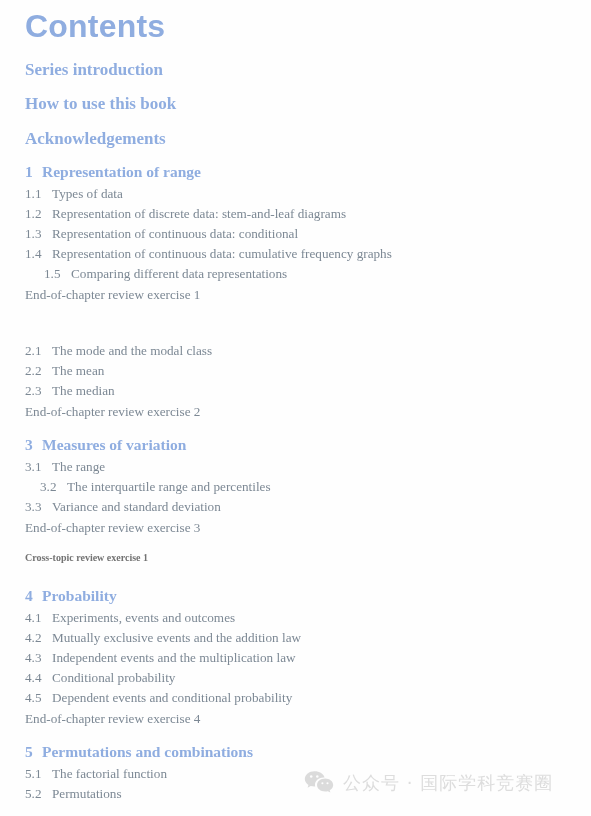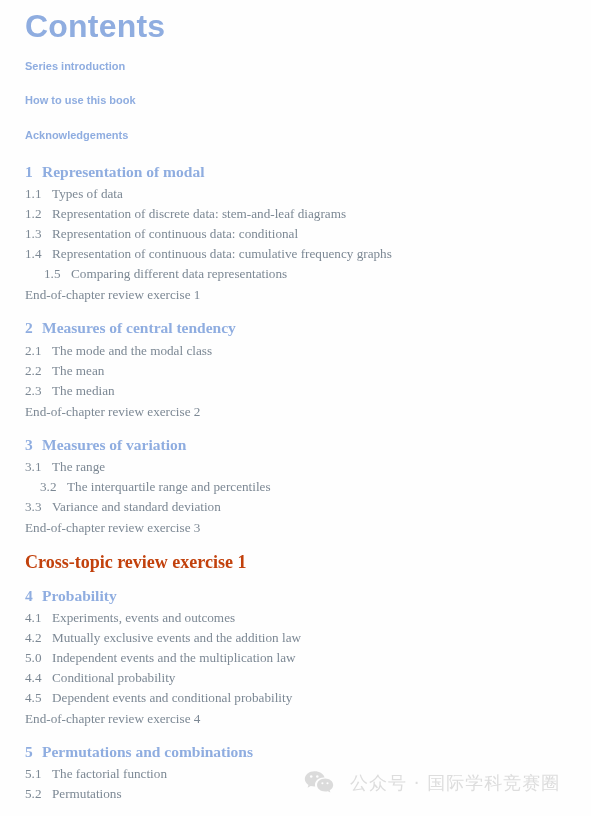--- a/index.html
+++ b/index.html
@@ -33,23 +33,23 @@
     font-size: 32px;
     letter-spacing: 0.2px;
     color: #8fade0;
     line-height: 40px;
   }
 
   
   .frontmatter {
     position: absolute;
     left: 25px;
-    font-family: Liberation Sans, sans-serif;
-    font-weight: bold;
-    font-size: 11px;
+    font-family: Liberation Serif, serif;
+    font-weight: bold;
+    font-size: 17px;
     color: #8fade0;
     white-space: nowrap;
   }
 
   
   .chapter-head {
     position: absolute;
     left: 25px;
     font-family: "Liberation Serif", serif;
     font-weight: bold;
@@ -61,22 +61,22 @@
     display: inline-block;
     min-width: 17px;
   }
 
   
   .cross-topic {
     position: absolute;
     left: 25px;
     font-family: "Liberation Serif", serif;
     font-weight: bold;
-    font-size: 18px;
-    color: #c2410c;
+    font-size: 10px;
+    color: #737373;
     white-space: nowrap;
   }
 
   
   .section-row {
     position: absolute;
     left: 25px;
     font-family: "Liberation Serif", serif;
     font-size: 13.2px;
     color: #7c8894;
@@ -100,21 +100,21 @@
     white-space: nowrap;
   }
 
   
   .watermark {
     position: absolute;
     left: 304px;
     top: 770px;
     display: flex;
     align-items: center;
-    gap: 16px;
+    gap: 9px;
     opacity: 0.62;
     pointer-events: none;
   }
   .wm-icon {
     width: 30px;
     height: 26px;
     position: relative;
     flex: 0 0 auto;
   }
   .wm-text {
@@ -130,42 +130,39 @@
 
 <div class="page">
 
   <div class="contents-title">Contents</div>
 
   <div class="frontmatter" style="top:60px;">Series introduction</div>
   <div class="frontmatter" style="top:94px;">How to use this book</div>
   <div class="frontmatter" style="top:129px;">Acknowledgements</div>
 
   <div class="chapter-head" style="top:163px;">
-    <span class="cnum">1</span><span>Representation of modal</span>
+    <span class="cnum">1</span><span>Representation of range</span>
   </div>
   <div class="section-row" style="top:186px;">
     <span class="snum">1.1</span><span class="stitle">Types of data</span>
   </div>
   <div class="section-row" style="top:206px;">
     <span class="snum">1.2</span><span class="stitle">Representation of discrete data: stem-and-leaf diagrams</span>
   </div>
   <div class="section-row" style="top:226px;">
     <span class="snum">1.3</span><span class="stitle">Representation of continuous data: conditional</span>
   </div>
   <div class="section-row" style="top:246px;">
     <span class="snum">1.4</span><span class="stitle">Representation of continuous data: cumulative frequency graphs</span>
   </div>
   <div class="section-row" style="top:266px;margin-left:19px;">
     <span class="snum">1.5</span><span class="stitle">Comparing different data representations</span>
   </div>
   <div class="endchapter" style="top:287px;">End-of-chapter review exercise 1</div>
 
-  <div class="chapter-head" style="top:319px;">
-    <span class="cnum">2</span><span>Measures of central tendency</span>
-  </div>
   <div class="section-row" style="top:343px;">
     <span class="snum">2.1</span><span class="stitle">The mode and the modal class</span>
   </div>
   <div class="section-row" style="top:363px;">
     <span class="snum">2.2</span><span class="stitle">The mean</span>
   </div>
   <div class="section-row" style="top:383px;">
     <span class="snum">2.3</span><span class="stitle">The median</span>
   </div>
   <div class="endchapter" style="top:404px;">End-of-chapter review exercise 2</div>
@@ -189,21 +186,21 @@
   <div class="chapter-head" style="top:587px;">
     <span class="cnum">4</span><span>Probability</span>
   </div>
   <div class="section-row" style="top:610px;">
     <span class="snum">4.1</span><span class="stitle">Experiments, events and outcomes</span>
   </div>
   <div class="section-row" style="top:630px;">
     <span class="snum">4.2</span><span class="stitle">Mutually exclusive events and the addition law</span>
   </div>
   <div class="section-row" style="top:650px;">
-    <span class="snum">5.0</span><span class="stitle">Independent events and the multiplication law</span>
+    <span class="snum">4.3</span><span class="stitle">Independent events and the multiplication law</span>
   </div>
   <div class="section-row" style="top:670px;">
     <span class="snum">4.4</span><span class="stitle">Conditional probability</span>
   </div>
   <div class="section-row" style="top:690px;">
     <span class="snum">4.5</span><span class="stitle">Dependent events and conditional probability</span>
   </div>
   <div class="endchapter" style="top:711px;">End-of-chapter review exercise 4</div>
 
   <div class="chapter-head" style="top:743px;">

